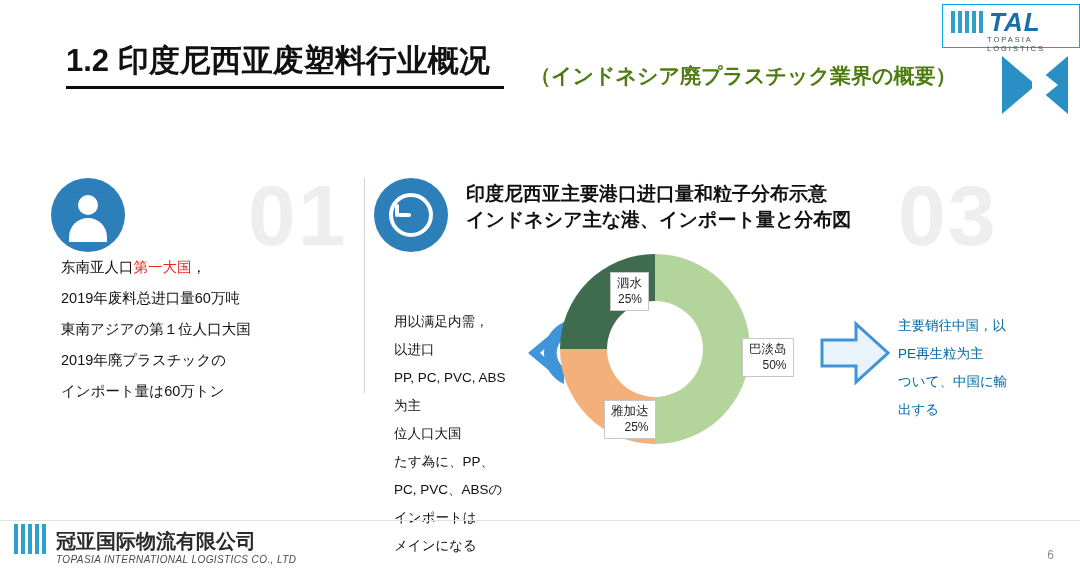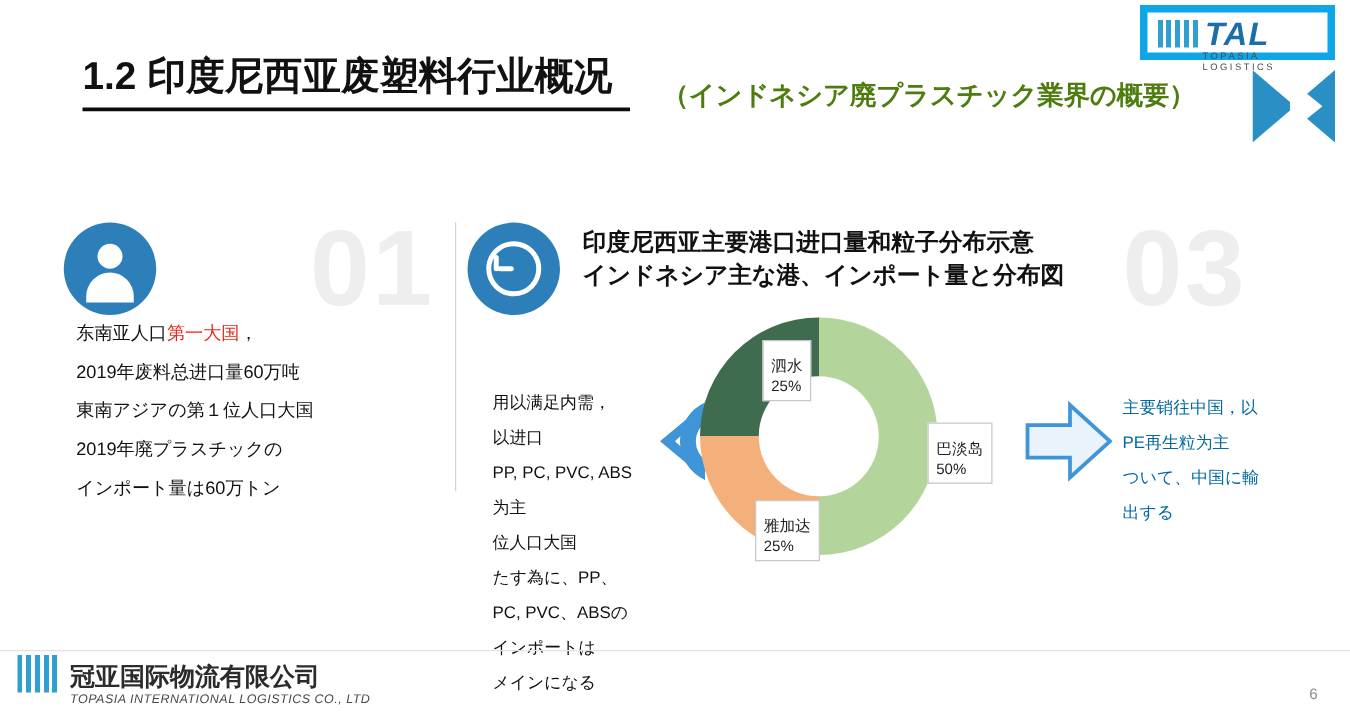--- a/index.html
+++ b/index.html
@@ -47,24 +47,24 @@
   }
   .title-rule {
     position: absolute;
     left: 66px; top: 70px;
     width: 438px; height: 3px;
     background: #0b0b0b;
   }
   
   .tal-logo {
     position: absolute;
-    right: 12px; top: 4px;
-    width: 156px; height: 44px;
-    background: #ffffff;
-    border: 6px solid #0ea5e9;
+    right: 0; top: 4px;
+    width: 138px; height: 44px;
+    background: #ffffff;
+    border: 1px solid #0ea5e9;
     box-sizing: border-box;
   }
   .tal-bars {
     position: absolute;
     left: 8px; top: 6px;
     width: 34px; height: 22px;
     background:
       repeating-linear-gradient(to right,
         #2f9fd0 0px, #2f9fd0 4px,
         #ffffff 4px, #ffffff 7px);
@@ -223,25 +223,25 @@
     position: absolute;
     left: 47px; top: 47px;
     width: 96px; height: 96px;
     border-radius: 50%;
     background: #ffffff;
   }
   .seg-label {
     position: absolute;
     background: #ffffff;
     border: 1px solid #c8c8c8;
-    padding: 12px 6px 3px 6px;
+    padding: 2px 6px 3px 6px;
     font-size: 12.5px;
     color: #222222;
     line-height: 16px;
-    text-align: left;
+    text-align: right;
     white-space: nowrap;
   }
   .seg-label .pct { display: block; font-size: 12px; }
   .lbl-water  { left: 610px; top: 272px; }
   .lbl-jakarta{ left: 604px; top: 400px; }
   .lbl-batam  { left: 742px; top: 338px; }
   
   .arrow-left-wrap {
     position: absolute;
     left: 518px; top: 318px;

